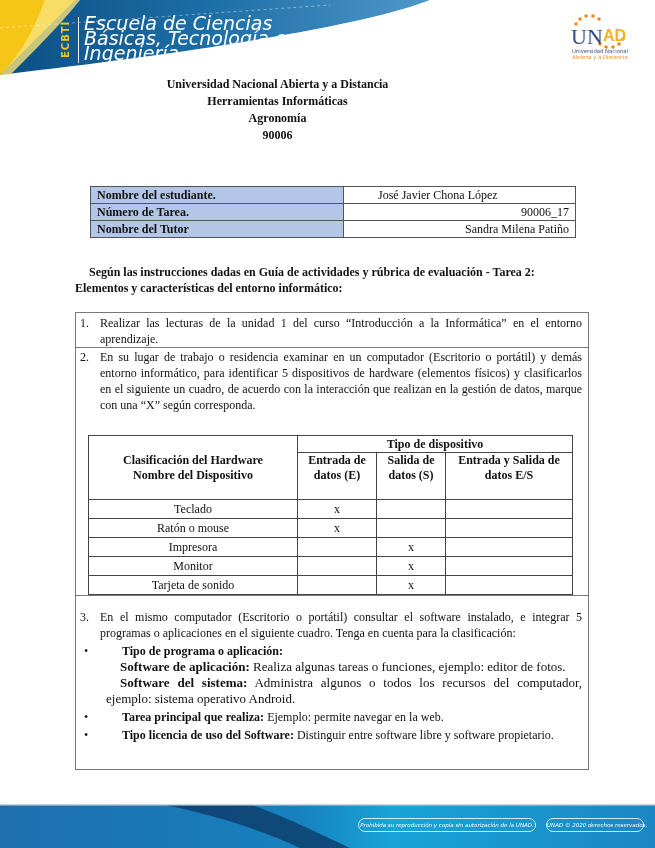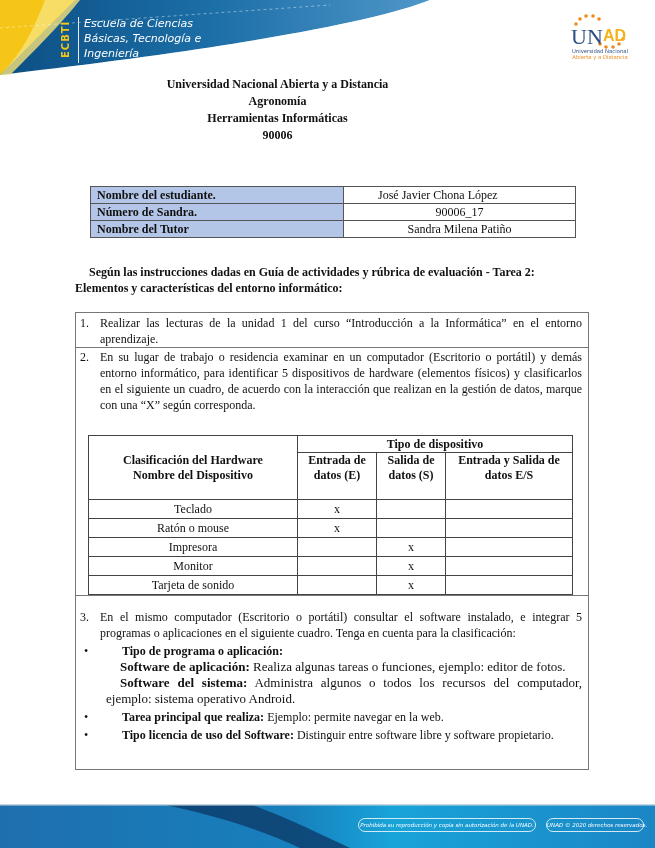--- a/index.html
+++ b/index.html
@@ -5,37 +5,37 @@
   html, body { margin:0; padding:0; }
   body { width:655px; height:848px; position:relative; background:#ffffff; overflow:hidden;
          font-family:"Liberation Serif", "DejaVu Serif", serif; color:#111; }
   .header-band { position:absolute; left:0; top:0; width:655px; height:75px; overflow:hidden; }
   .header-bg { position:absolute; left:0; top:0; width:655px; height:75px; }
   .ecbti-vert { position:absolute; left:60px; top:16px; width:14px; height:46px; color:#f5c518;
                 font-family:"DejaVu Sans", sans-serif; font-size:10px; font-weight:bold;
                 writing-mode:vertical-rl; transform:rotate(180deg); letter-spacing:1px; text-align:center; }
   .ecbti-sep { position:absolute; left:78px; top:17px; width:1px; height:46px; background:#e8eef5; }
   .school-name { position:absolute; left:84px; top:16px; color:#ffffff; font-family:"DejaVu Sans", sans-serif;
-                 font-style:italic; font-size:11px; line-height:15px; }
+                 font-style:italic; font-size:19px; line-height:15px; }
   .school-name div { white-space:nowrap; }
   .unad-logo { position:absolute; left:560px; top:10px; width:80px; height:56px; }
   .unad-sub { position:absolute; left:560px; top:48px; width:80px; text-align:center;
               font-family:"DejaVu Sans", sans-serif; font-size:5.3px; line-height:6px; }
   .unad-sub .l1 { color:#2d4f82; }
   .unad-sub .l2 { color:#f08a1c; }
 
   .titles { position:absolute; left:0; top:76px; width:555px; text-align:center; font-weight:bold; font-size:12px; line-height:17px; }
   .titles div { white-space:nowrap; }
 
   table { border-collapse:collapse; }
   .info-table { position:absolute; left:90px; top:186px; width:486px; font-size:12px; }
   .info-table td { border:1px solid #555; height:16px; padding:0 6px; line-height:16px; }
   .info-table td.lab { background:#b4c6e7; font-weight:bold; width:240px;margin-left:36px; }
   .info-table td.val { background:#fff; }
-  .info-table td.c { text-align:center; }
+  .info-table td.c { text-align:right; }
 
   .intro { position:absolute; left:75px; top:264px; width:520px; font-weight:bold; font-size:12px; line-height:16px; text-align:justify; }
   .intro .first { text-indent:14px; }
 
   .main-box { position:absolute; left:75px; top:312px; width:512px; height:456px; border:1px solid #777; }
   .item { position:absolute; left:0; width:512px; font-size:12px; line-height:16px; }
   .item .num { position:absolute; left:4px; }
   .item .txt { margin-left:24px; margin-right:6px; text-align:justify; }
   .item1 { top:2px; }
   .item-sep { position:absolute; left:0; top:34px; width:512px; height:1px; background:#777; }
@@ -111,33 +111,33 @@
     <text x="43" y="31" font-family="Liberation Sans, sans-serif" font-weight="bold" font-size="16" fill="#f5b21c">AD</text>
   </svg>
   <div class="unad-sub">
     <div class="l1">Universidad Nacional</div>
     <div class="l2">Abierta y a Distancia</div>
   </div>
 </div>
 
 <div class="titles">
   <div>Universidad Nacional Abierta y a Distancia</div>
+  <div>Herramientas Informáticas</div>
   <div>Agronomía</div>
-  <div>Herramientas Informáticas</div>
   <div>90006</div>
 </div>
 
 <table class="info-table">
   <tbody>
       <tr>
     <td class="lab">Nombre del estudiante.</td>
     <td class="val" style="padding-left:34px">José Javier Chona López</td>
   </tr>
   <tr>
-    <td class="lab">Número de Sandra.</td>
+    <td class="lab">Número de Tarea.</td>
     <td class="val c">90006_17</td>
   </tr>
   <tr>
     <td class="lab">Nombre del Tutor</td>
     <td class="val c">Sandra Milena Patiño</td>
   </tr>
 </tbody>
   </table>
 
 <div class="intro">

